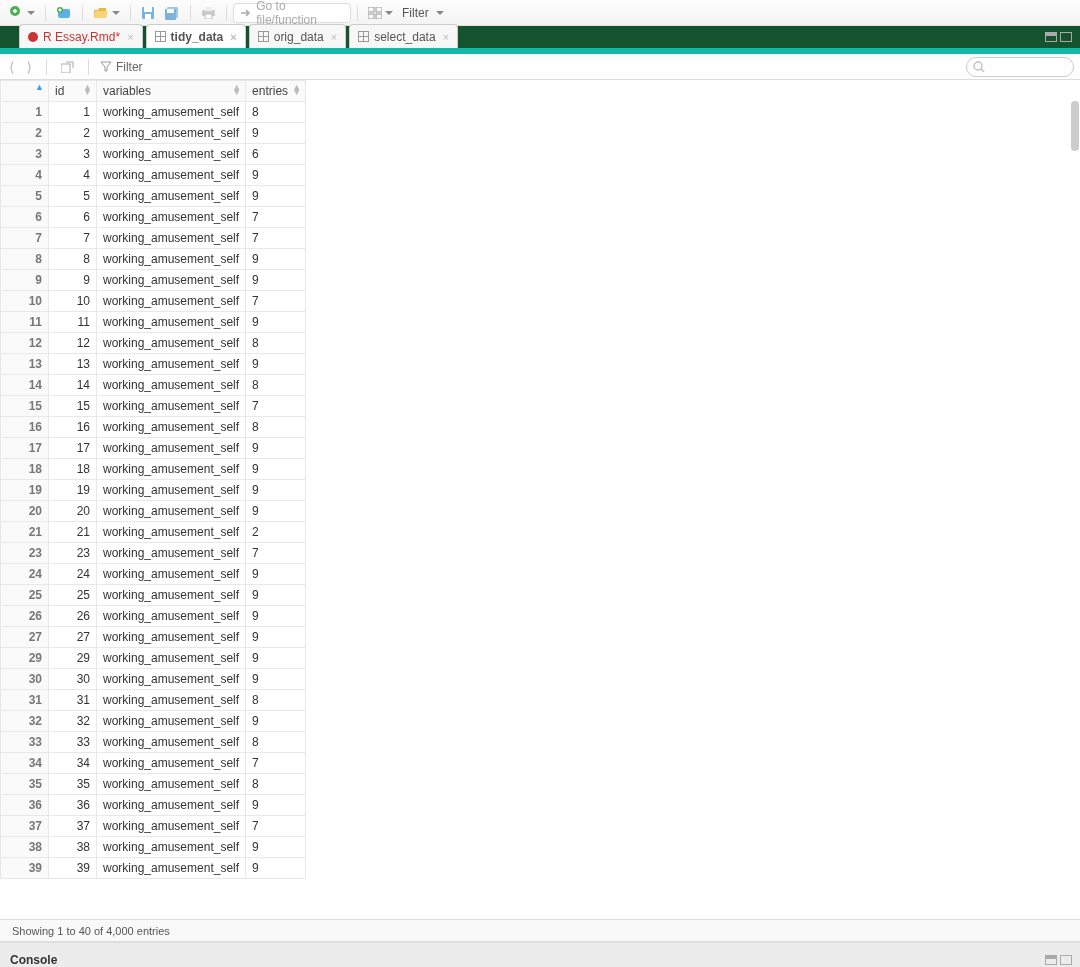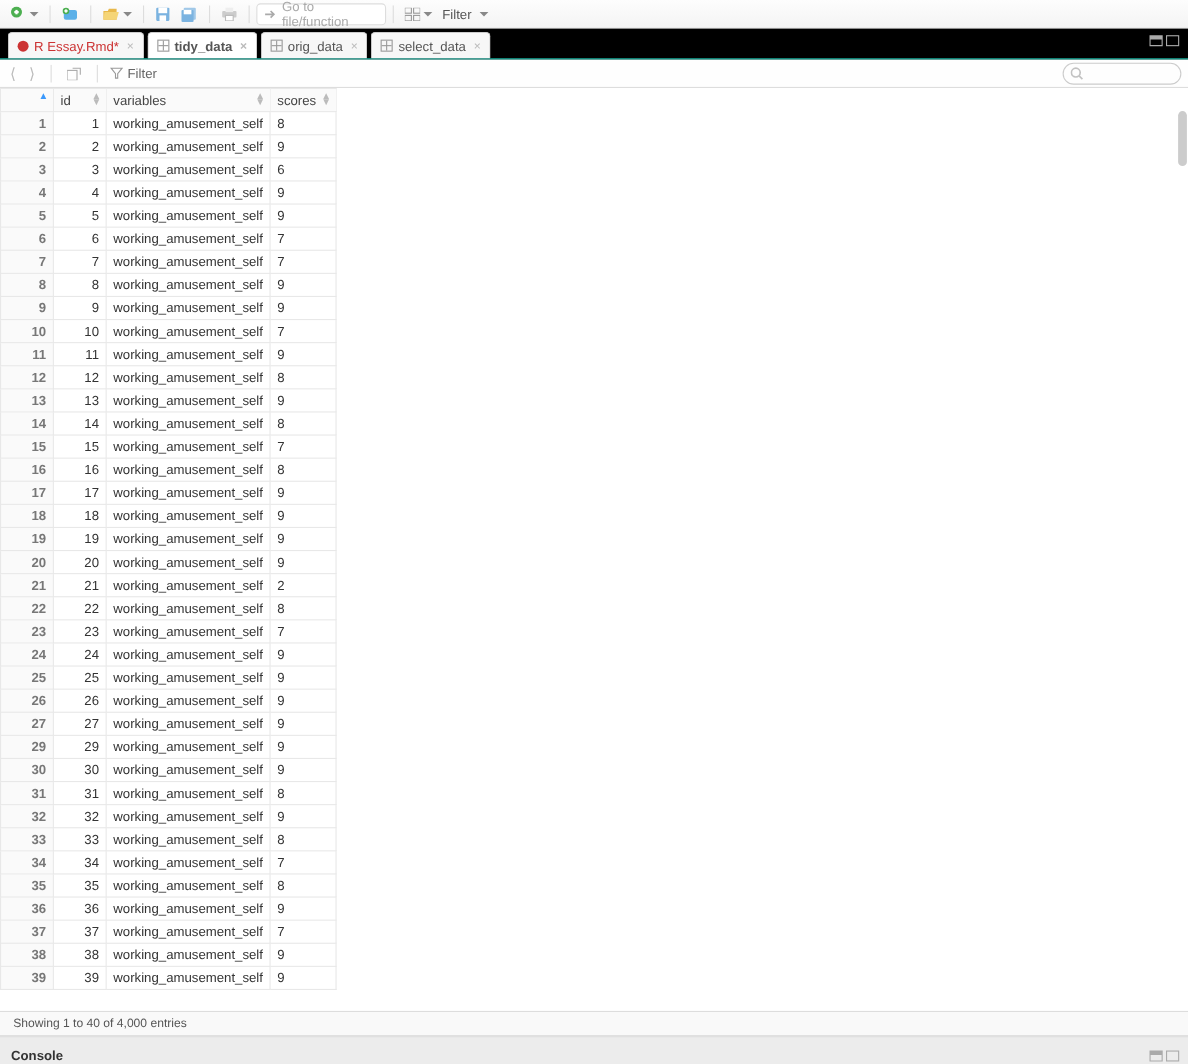--- a/index.html
+++ b/index.html
@@ -8,21 +8,21 @@
 .toolbar-top {
   height: 26px; display: flex; align-items: center; padding: 0 6px; gap: 1px;
   background: linear-gradient(#fdfdfd,#f4f4f4); border-bottom: 1px solid #e0e0e0;
 }
 .tb-btn { display:flex; align-items:center; justify-content:center; padding: 2px 4px; border-radius:3px; cursor:pointer; }
 .tb-sep { width:1px; height:16px; background:#ddd; margin:0 5px; }
 .dropdown-caret { width:0;height:0;border-left:4px solid transparent;border-right:4px solid transparent;border-top:4px solid #888; margin-left:3px;}
 .goto-box { display:flex; align-items:center; border:1px solid #ddd; background:#fff; border-radius:4px; height:20px; padding:0 6px; width:118px; color:#aaa; gap:5px;}
 .addins { color:#555; display:flex; align-items:center; gap:4px; margin-left:4px;}
 
-.tabs-row { height:28px; display:flex; align-items:flex-end; background:#000000; border-bottom:1px solid #14b8a6; padding-left:7px; position:relative;}
+.tabs-row { height:28px; display:flex; align-items:flex-end; background:#14532d; border-bottom:6px solid #14b8a6; padding-left:19px; position:relative;}
 .tab { height:24px; display:flex; align-items:center; padding:0 8px; gap:5px; border:1px solid #ccc; border-bottom:none; background:#f7f7f7; margin-right:3px; border-radius:4px 4px 0 0; font-size:12px; color:#555; cursor:pointer;}
 .tab.active { background:#fff;font-weight:bold; }
 .tab .close { color:#bbb; font-size:11px; margin-left:2px;}
 .rmd-dot{width:10px;height:10px;border-radius:50%;background:#c33;display:inline-block;}
 .table-icn{width:11px;height:11px;border:1px solid #999;display:inline-block;position:relative;}
 .table-icn:before,.table-icn:after{content:'';position:absolute;background:#999;}
 .table-icn:before{left:0;right:0;top:4px;height:1px;}
 .table-icn:after{top:0;bottom:0;left:4px;width:1px;}
 .tabs-right{position:absolute;right:8px;top:6px;display:flex;gap:3px;}
 .win-icn{width:12px;height:10px;border:1px solid #999;}
@@ -187,21 +187,21 @@
 
 <div class="data-area">
   <table class="data">
     <thead>
       <tr>
         <th class="col-rownum sorted">
             <span class="sort"><span class="sort-up">▲</span></span>
           </th>
         <th class="col-id"><span>id</span><span class="sort">▲<br>▼</span></th>
         <th class="col-var"><span>variables</span><span class="sort">▲<br>▼</span></th>
-        <th class="col-score"><span>scores</span><span class="sort">▲<br>▼</span></th>
+        <th class="col-score"><span>entries</span><span class="sort">▲<br>▼</span></th>
       </tr>
     </thead>
     <tbody id="tbody">
         <tr>
           <td class="col-rownum">1</td>
           <td class="col-id">1</td>
           <td class="col-var">working_amusement_self</td>
           <td class="col-score">8</td>
         </tr>
         <tr>
@@ -316,26 +316,20 @@
           <td class="col-rownum">20</td>
           <td class="col-id">20</td>
           <td class="col-var">working_amusement_self</td>
           <td class="col-score">9</td>
         </tr>
         <tr>
           <td class="col-rownum">21</td>
           <td class="col-id">21</td>
           <td class="col-var">working_amusement_self</td>
           <td class="col-score">2</td>
-        </tr>
-        <tr>
-          <td class="col-rownum">22</td>
-          <td class="col-id">22</td>
-          <td class="col-var">working_amusement_self</td>
-          <td class="col-score">8</td>
         </tr>
         <tr>
           <td class="col-rownum">23</td>
           <td class="col-id">23</td>
           <td class="col-var">working_amusement_self</td>
           <td class="col-score">7</td>
         </tr>
         <tr>
           <td class="col-rownum">24</td>
           <td class="col-id">24</td>

